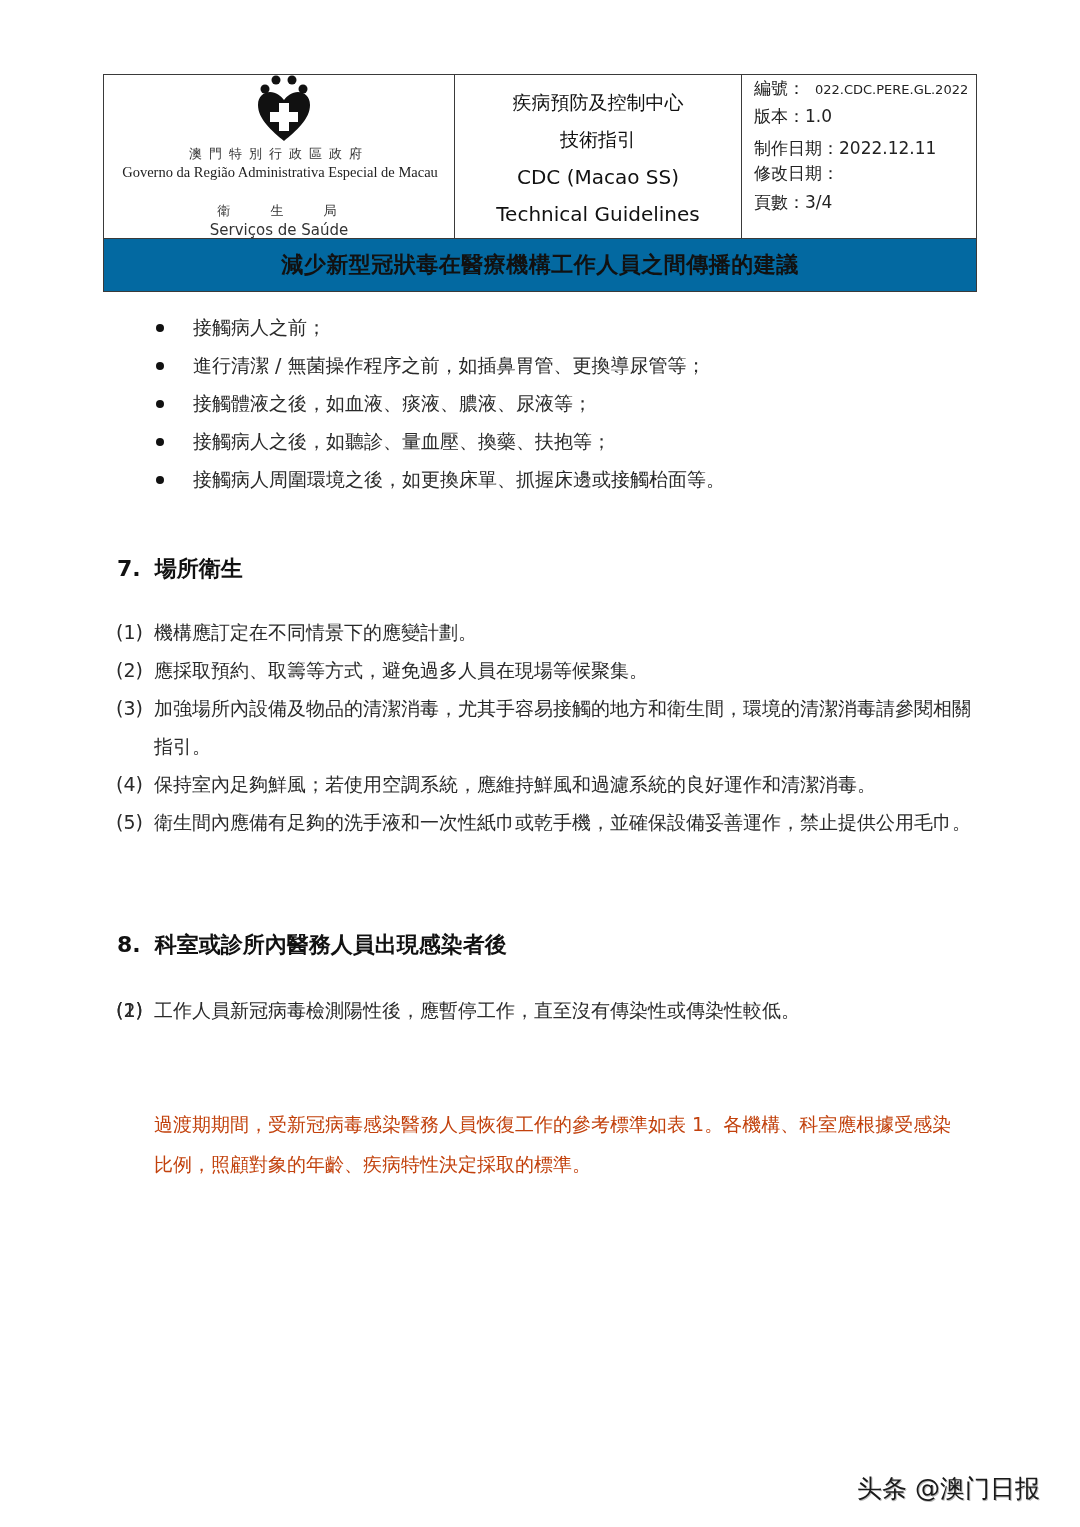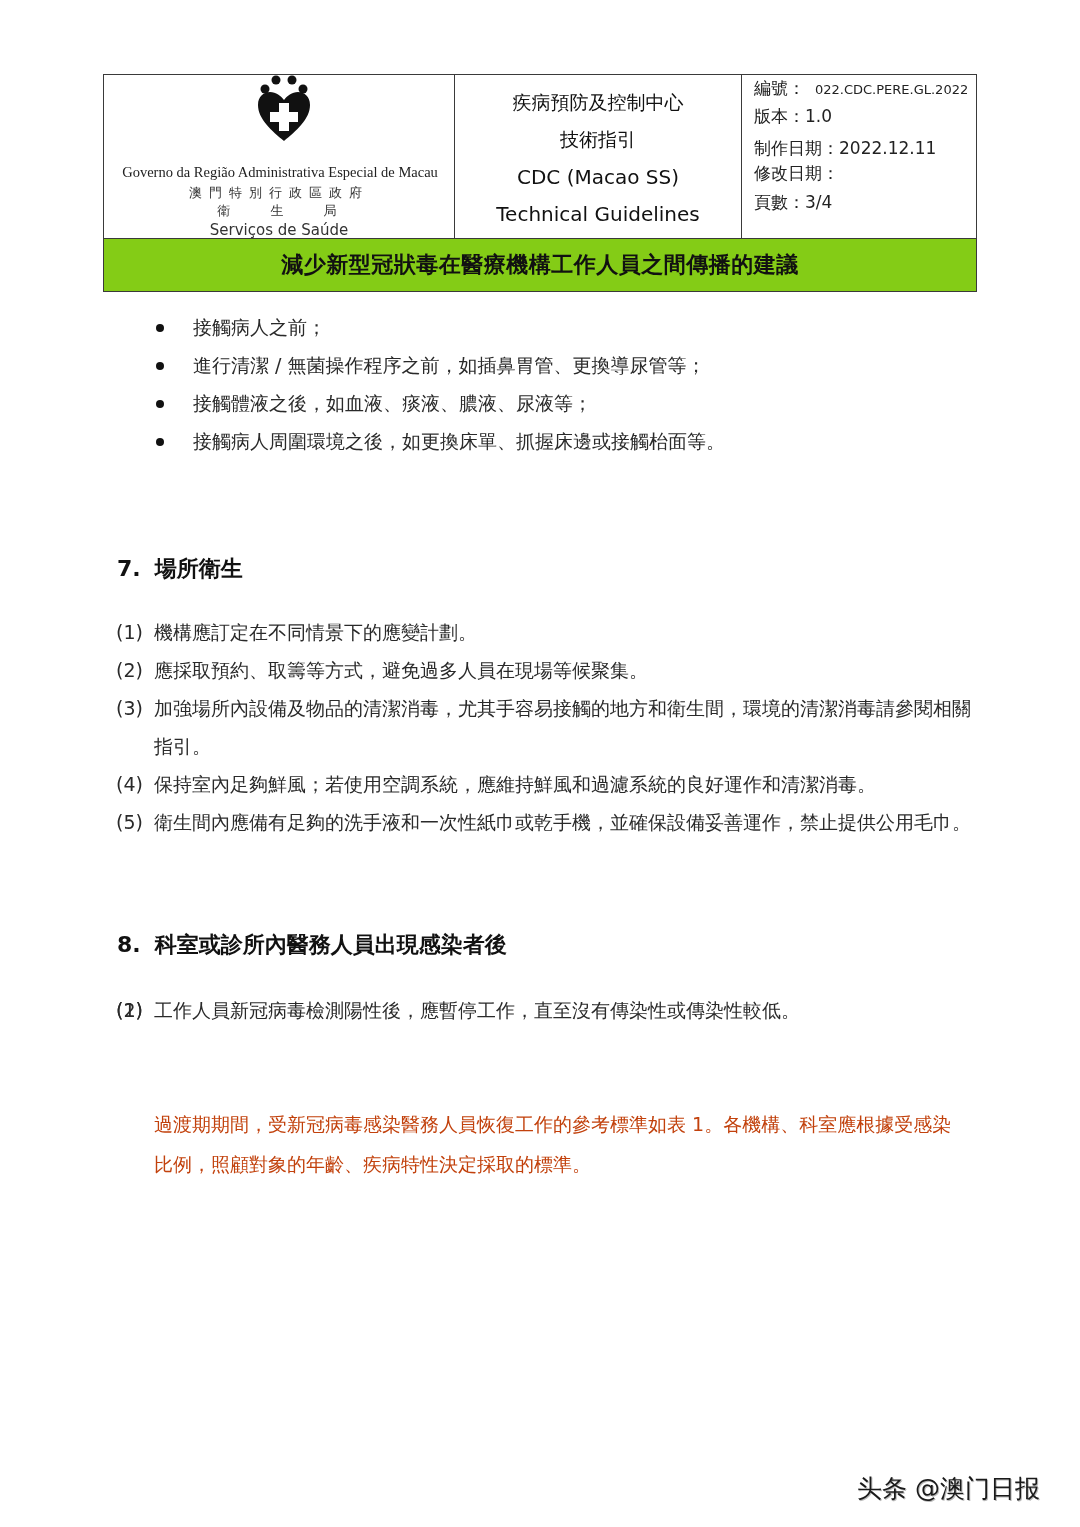--- a/index.html
+++ b/index.html
@@ -12,35 +12,35 @@
     position: absolute; left: 103px; top: 74px; width: 874px; height: 218px;
     border: 1.5px solid #3a3a3a; box-sizing: border-box;
   }
   .hdr-row1 { position: absolute; left: 0; top: 0; width: 100%; height: 163px; display: flex; }
   .hdr-cell { box-sizing: border-box; height: 100%; position: relative; }
   .cell-logo { width: 351px; border-right: 1.5px solid #3a3a3a; text-align: center; }
   .cell-title { width: 287px; border-right: 1.5px solid #3a3a3a; text-align: center; }
   .cell-meta { flex: 1; }
   .logo-svg { position: absolute; left: 150px; top: 0px; width: 60px; height: 68px; }
   .gov-zh { position: absolute; top: 70px; left: 0; width: 100%; text-align: center;
-    font-family: "DejaVu Serif", serif; font-size: 13px; letter-spacing: 7px; color: #333; margin-top: 39px; }
+    font-family: "DejaVu Serif", serif; font-size: 13px; letter-spacing: 7px; color: #333; }
   .gov-pt { position: absolute; top: 88px; left: 6px; width: 340px; text-align: center;
     font-family: "Liberation Serif", serif; font-size: 14.5px; line-height: 19px; color: #222; }
   .dept-zh { position: absolute; top: 127px; left: 0; width: 100%; text-align: center;
     font-family: "DejaVu Serif", serif; font-size: 13px; letter-spacing: 18px; color: #333; padding-left: 14px; box-sizing: border-box; }
   .dept-pt { position: absolute; top: 146px; left: 0; width: 100%; text-align: center;
     font-size: 15px; color: #333; }
   .title-line { position: absolute; left: 0; width: 100%; text-align: center; font-size: 19px; color: #111; }
   .t1 { top: 15px; } .t2 { top: 52px; } .t3 { top: 90px; font-size: 20px; } .t4 { top: 127px; font-size: 20px; }
   .meta-line { position: absolute; left: 12px; font-size: 17px; color: #222; white-space: nowrap; }
   .m1 { top: 2px; } .m1 .code { font-size: 13px; margin-left: 10px; }
   .m2 { top: 30px; } .m3 { top: 62px; } .m4 { top: 87px; } .m5 { top: 116px; }
   .hdr-row2 {
     position: absolute; left: 0; top: 163px; width: 100%; height: 53px;
-    border-top: 1.5px solid #3a3a3a; background: #84cc16; box-sizing: border-box;
+    border-top: 1.5px solid #3a3a3a; background: #0369a1; box-sizing: border-box;
     display: flex; align-items: center; justify-content: center;
   }
   .doc-title { font-size: 22px; font-weight: bold; color: #111; letter-spacing: 0.5px; }
 
   .bullets { position: absolute; left: 153px; top: 312px; margin: 0; padding: 0; list-style: none; }
   .bullets li { position: relative; height: 38px; line-height: 30px; font-size: 19px; color: #2a2a2a; padding-left: 40px; white-space: nowrap; }
   .bullets li .dot { position: absolute; left: 3px; top: 12px; width: 8px; height: 8px; border-radius: 50%; background: #111; }
 
   .section-title { position: absolute; left: 117px; font-size: 22px; font-weight: bold; color: #111; white-space: nowrap; }
   .section-title .num { margin-right: 14px; }
@@ -101,20 +101,21 @@
   </div>
   <div class="hdr-row2">
     <div class="doc-title">減少新型冠狀毒在醫療機構工作人員之間傳播的建議</div>
   </div>
 </div>
 
 <ul class="bullets">
   <li><span class="dot"></span><span>接觸病人之前；</span></li>
   <li><span class="dot"></span><span>進行清潔 / 無菌操作程序之前，如插鼻胃管、更換導尿管等；</span></li>
   <li><span class="dot"></span><span>接觸體液之後，如血液、痰液、膿液、尿液等；</span></li>
+  <li><span class="dot"></span><span>接觸病人之後，如聽診、量血壓、換藥、扶抱等；</span></li>
   <li><span class="dot"></span><span>接觸病人周圍環境之後，如更換床單、抓握床邊或接觸枱面等。</span></li>
 </ul>
 
 <div class="section-title s7">
   <span class="num">7.</span><span>場所衛生</span>
 </div>
 <ul class="num-list l7">
   <li><span class="idx">(1)</span><span>機構應訂定在不同情景下的應變計劃。</span></li>
   <li><span class="idx">(2)</span><span>應採取預約、取籌等方式，避免過多人員在現場等候聚集。</span></li>
   <li><span class="idx">(3)</span><span>加強場所內設備及物品的清潔消毒，尤其手容易接觸的地方和衛生間，環境的清潔消毒請參閱相關指引。</span></li>

